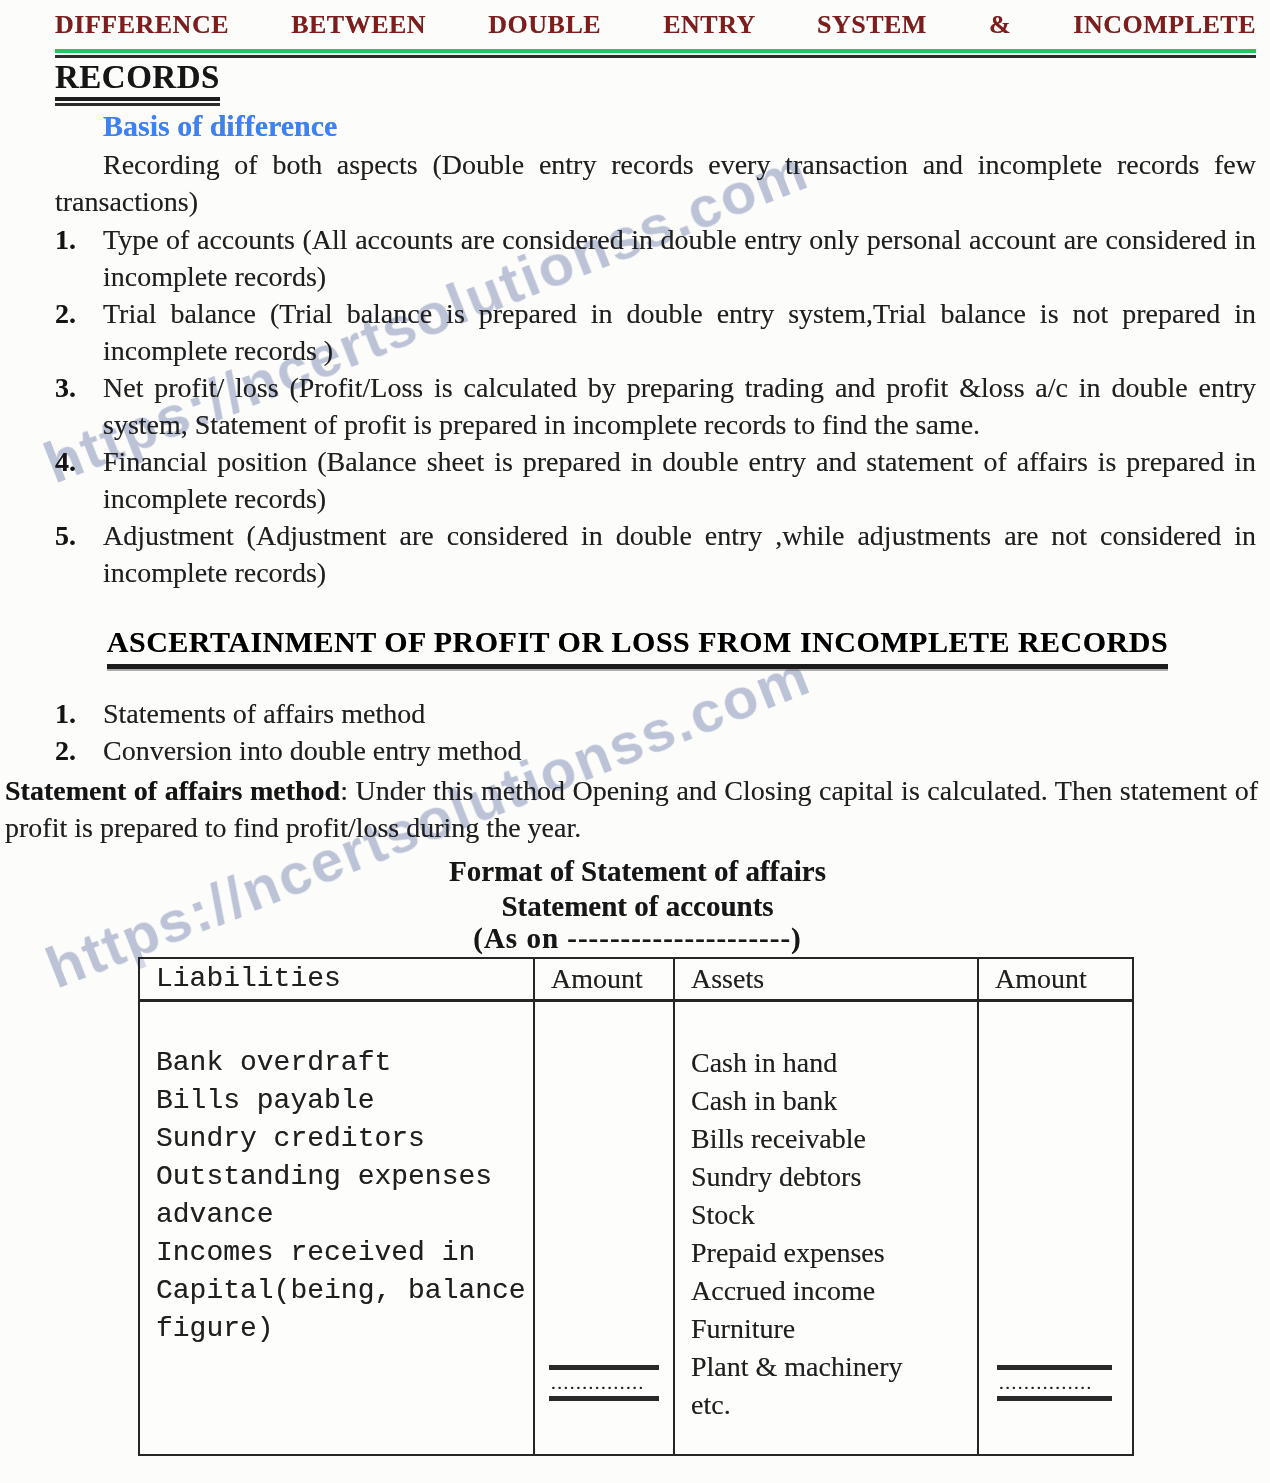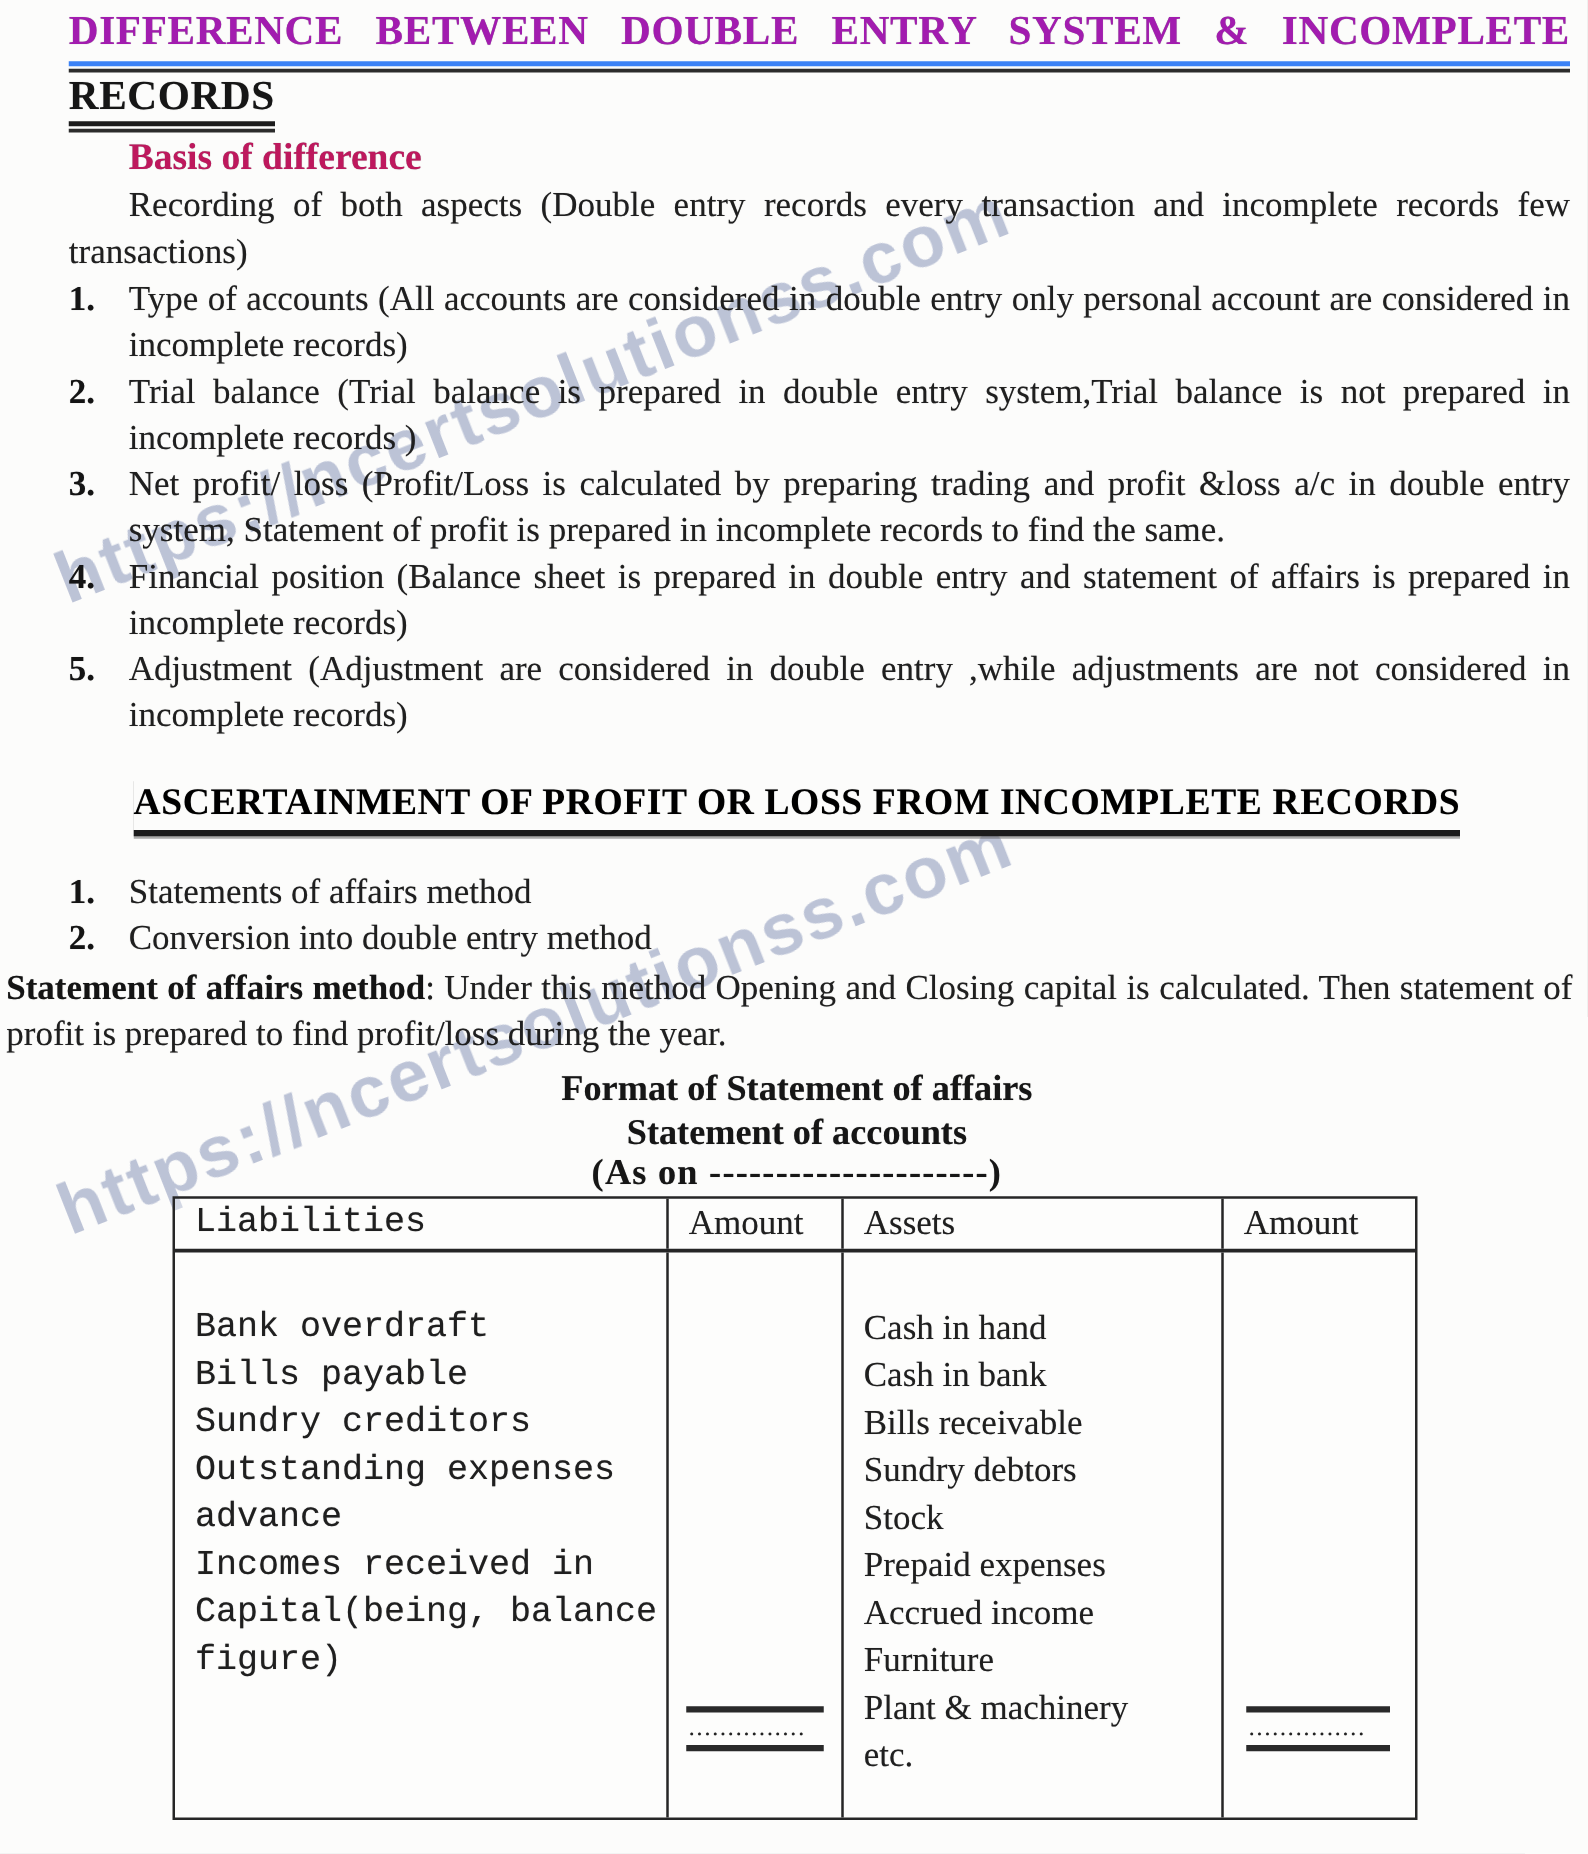--- a/index.html
+++ b/index.html
@@ -28,42 +28,42 @@
     transform:rotate(-21.5deg);
     filter:blur(0.6px);
     text-shadow:none;
     pointer-events:none;
   }
   .wm1 { left:60px; top:428px; }
   .wm2 { left:62px; top:933px; }
 
   
   .title-l1 {
-    font-weight:bold; font-size:33px; line-height:38px;
+    font-weight:bold; font-size:26px; line-height:38px;
     letter-spacing:0.5px;
     text-align:justify; text-align-last:justify;
-    color:#a21caf;
-    border-bottom:4px solid #3b82f6;
+    color:#7f1d1d;
+    border-bottom:4px solid #22c55e;
     padding-bottom:5px;
     position:relative;
   }
   .title-l1::after, .title-l2::after {
     content:""; position:absolute; left:0; right:0; bottom:-9px; height:3px;
     background:#2c2c2c;
   }
   .title-l2-wrap { margin-top:7px; line-height:34px; }
   .title-l2 {
     display:inline-block;
     font-weight:bold; font-size:33px; letter-spacing:0.5px;
     color:#161616;
     border-bottom:4px solid #1c1c1c;
     padding-bottom:3px;
     position:relative;
   }
-  .subtitle { margin:8px 0 0 48px; font-weight:bold; font-size:30px; line-height:34px; color:#be185d; }
+  .subtitle { margin:8px 0 0 48px; font-weight:bold; font-size:30px; line-height:34px; color:#3b82f6; }
 
   .intro {
     margin-top:3px;
     font-size:28px; line-height:37px;
     text-indent:48px;
     text-align:justify;
   }
 
   .num-list { margin-top:1px; }
   .num-item { display:flex; }

